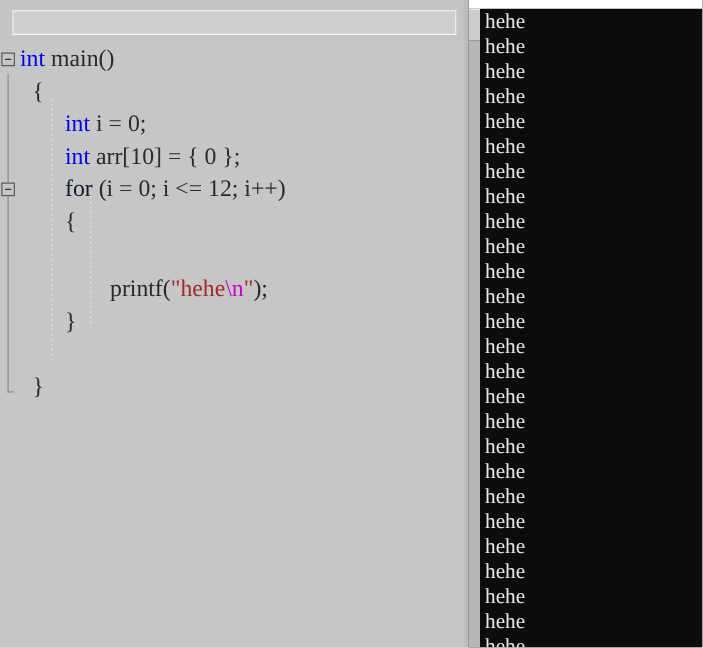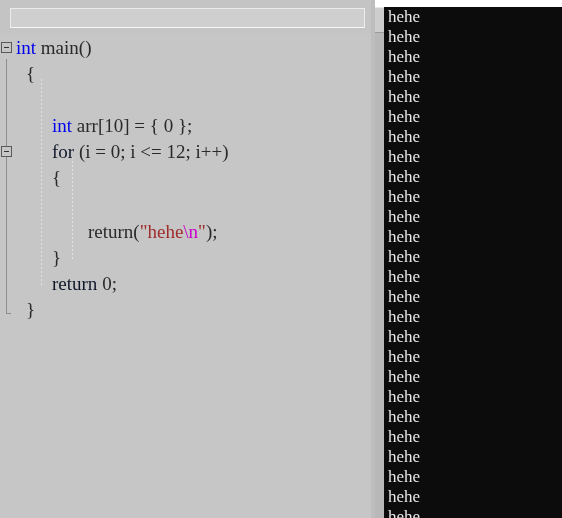--- a/index.html
+++ b/index.html
@@ -260,33 +260,33 @@
 
       <div class="indent-guide" style="left:41px; top:46px; height:208px;"></div>
       <div class="indent-guide" style="left:72px; top:124px; height:104px;"></div>
 
       <div id="code-lines">
 
         <div class="code-line" style="top:2px; left:16px;"><span class="tok-kw-blue">int</span><span class="tok-plain"> main()</span></div>
 
         <div class="code-line" style="top:28px; left:26px;"><span class="tok-plain">{</span></div>
 
+        <div class="code-line" style="top:54px; left:52px;"><span class="tok-kw-blue">int</span><span class="tok-plain"> i = 0;</span></div>
 
         <div class="code-line" style="top:80px; left:52px;"><span class="tok-kw-blue">int</span><span class="tok-plain"> arr[10] = { 0 };</span></div>
 
         <div class="code-line" style="top:106px; left:52px;"><span class="tok-kw-purple">for</span><span class="tok-plain"> (i = 0; i &lt;= 12; i++)</span></div>
 
         <div class="code-line" style="top:132px; left:52px;"><span class="tok-plain">{</span></div>
 
 
-        <div class="code-line" style="top:186px; left:88px;"><span class="tok-plain">return(</span><span class="tok-str">"hehe</span><span class="tok-esc">\n</span><span class="tok-str">"</span><span class="tok-plain">);</span></div>
+        <div class="code-line" style="top:186px; left:88px;"><span class="tok-plain">printf(</span><span class="tok-str">"hehe</span><span class="tok-esc">\n</span><span class="tok-str">"</span><span class="tok-plain">);</span></div>
 
         <div class="code-line" style="top:212px; left:52px;"><span class="tok-plain">}</span></div>
 
-        <div class="code-line" style="top:238px; left:52px;"><span class="tok-kw-purple">return</span><span class="tok-plain"> 0;</span></div>
 
         <div class="code-line" style="top:264px; left:26px;"><span class="tok-plain">}</span></div>
 
       </div>
     </div>
 
     <div id="editor-scrollbar"></div>
   </div>
 
   <div id="console-panel">

